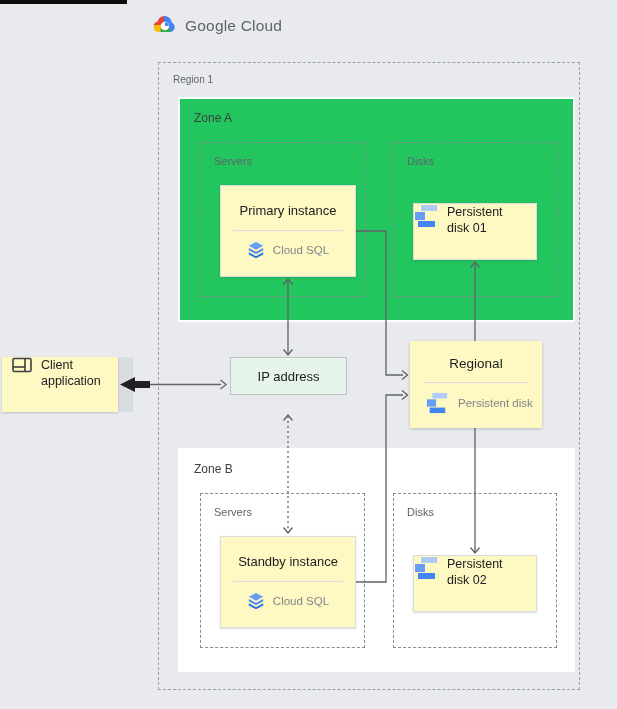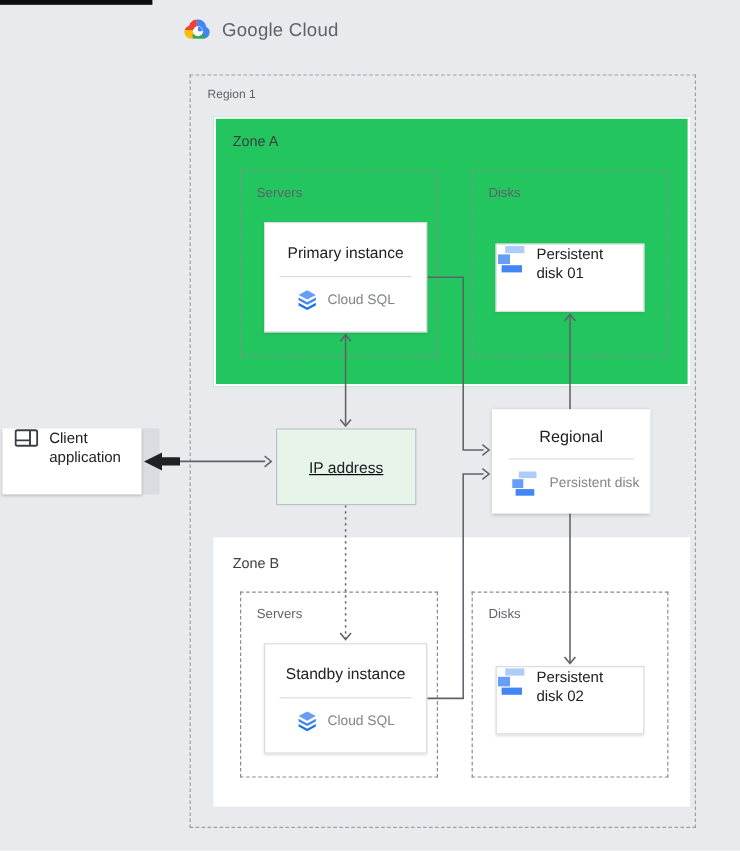--- a/index.html
+++ b/index.html
@@ -22,41 +22,41 @@
 
   .group{border:1px dashed #878c91;}
   #servers-a{left:200px;top:142px;width:165px;height:155px;}
   #disks-a{left:393px;top:142px;width:164px;height:155px;}
   #servers-b{left:200px;top:493px;width:165px;height:155px;}
   #disks-b{left:393px;top:493px;width:164px;height:155px;}
   .group-label{position:absolute;left:13px;top:12px;font-size:11px;color:#5f6368;}
 
   svg.lines{position:absolute;left:0;top:0;z-index:3;}
 
-  .card{background:#ffffff;border:1px solid #dadce0;box-shadow:0 1px 2px rgba(60,64,67,.18);z-index:4;}
+  .card{background:#fef9c3;border:1px solid #dadce0;box-shadow:0 1px 2px rgba(60,64,67,.18);z-index:4;}
   #primary-card{left:220px;top:185px;width:136px;height:92px;}
   #standby-card{left:220px;top:536px;width:136px;height:92px;}
   .inst-title{margin-top:17px;text-align:center;font-size:13px;color:#202124;}
   .divider{border-top:1px solid #dadce0;margin:12px 12px 0 12px;}
   .product-row{display:flex;align-items:center;justify-content:center;gap:8px;margin-top:10px;}
   .product-label{font-size:11.5px;color:#80868b;}
 
   #disk01-card{left:413px;top:203px;width:124px;height:57px;}
   #disk02-card{left:413px;top:555px;width:124px;height:57px;}
   .disk-card-inner{display:flex;align-items:flex-start;gap:9px;height:100%;}
   .disk-text{font-size:12.5px;color:#202124;line-height:16px;}
 
   #regional-card{left:410px;top:341px;width:132px;height:87px;border:none;
     box-shadow:0 1px 3px rgba(60,64,67,.28);}
   #regional-card .inst-title{margin-top:15px;font-size:13.5px;}
   #regional-card .divider{margin:11px 14px 0 14px;}
   #regional-card .product-row{justify-content:flex-start;padding-left:16px;gap:10px;margin-top:9px;}
 
-  #ip-box{left:230px;top:357px;width:117px;height:64px;background:#E6F4EA;
-    border:1px solid #bdc1c6;display:flex;align-items:center;justify-content:center;z-index:4;text-decoration:underline;}
+  #ip-box{left:230px;top:357px;width:117px;height:38px;background:#E6F4EA;
+    border:1px solid #bdc1c6;display:flex;align-items:center;justify-content:center;z-index:4;}
   #ip-box .ip-label{font-size:13px;color:#202124;}
 
   #gray-strip{left:118px;top:357px;width:15px;height:55px;background:#d9dce0;z-index:2;}
   #client-card{left:2px;top:357px;width:116px;height:55px;border:none;
     box-shadow:0 1px 2px rgba(60,64,67,.25);}
   .client-inner{display:flex;align-items:flex-start;gap:9px;padding-left:10px;height:100%;}
   .client-text{font-size:12.5px;color:#202124;line-height:16px;}
 </style>
 </head>
 <body>

